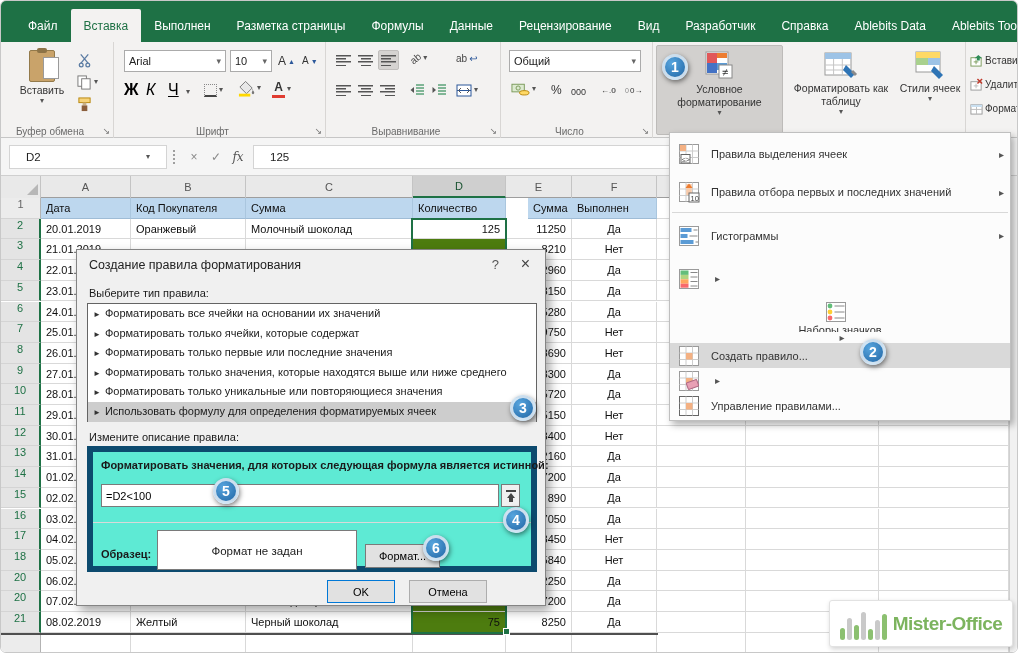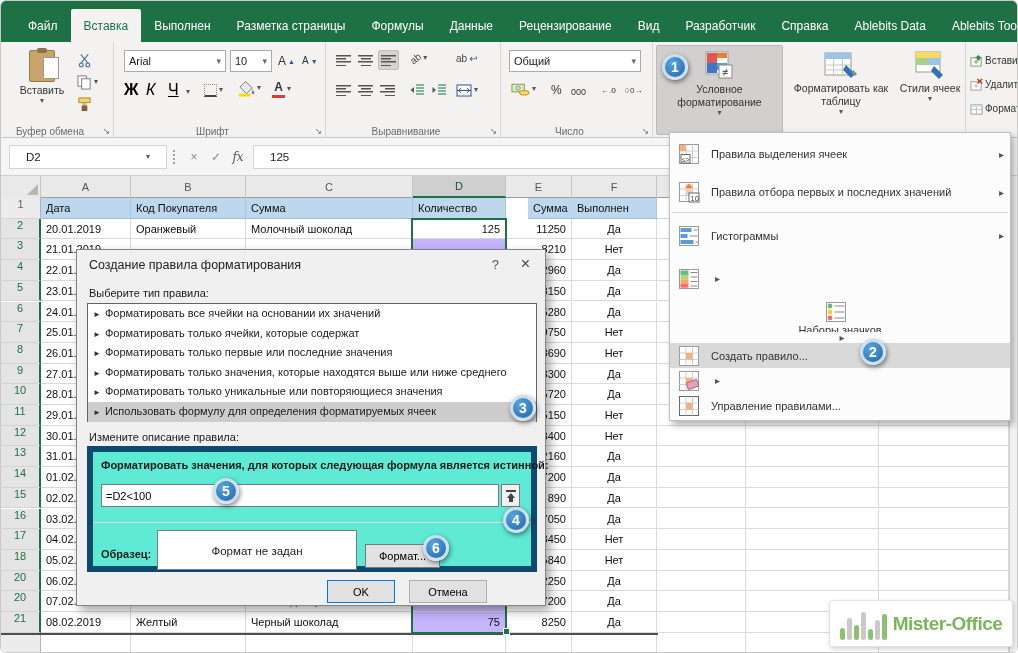--- a/index.html
+++ b/index.html
@@ -63,21 +63,21 @@
   .corner{position:absolute;left:0;top:0;width:40px;height:22px;background:#e9e9e9;border-right:1px solid #c4c4c4}
   .corner:after{content:"";position:absolute;right:2px;bottom:3px;border-left:11px solid transparent;
                 border-bottom:11px solid #b7b7b7}
   .row{position:absolute;left:0;width:1018px}
   .rowhead{position:absolute;left:0;top:0;width:40px;height:100%;background:#ececec;border-right:1px solid #b3b3b3;
            border-bottom:1px solid #d4d4d4;font-size:11px;color:#666;text-align:center}
   .rowhead.selrow{color:#1e7145;border-right:2px solid #1e7145;background:#e4e4e4}
   .cell{position:absolute;top:0;height:100%;font-size:11px;color:#101010;border-right:1px solid #d9d9d9;
         border-bottom:1px solid #d9d9d9;padding:0 5px;white-space:nowrap;overflow:hidden}
   .cell.hdr{background:#bdd7ee;border-right-color:#aac6de;border-bottom-color:#9fbcd6}
-  .cell.dsel{background:#c4b5fd}
+  .cell.dsel{background:#4d7c0f}
   .selbox{position:absolute;border:2px solid #1e7145;pointer-events:none;z-index:5}
   .fillhandle{position:absolute;width:7px;height:7px;background:#1e7145;border:1px solid #fff;z-index:6}
   .thickline{position:absolute;left:0;width:657px;height:2px;background:#4f4f4f;z-index:4}
   #scrollstrip{position:absolute;left:1008px;top:175px;width:10px;height:478px;background:#f1f1f1;
                border-left:1px solid #d0d0d0;z-index:2}
 
   
   #watermark{position:absolute;left:828px;top:599px;width:184px;height:47px;background:#fff;
              border:1px solid #e2e2e2;border-radius:3px;box-shadow:1px 2px 5px rgba(0,0,0,.18);
              display:flex;align-items:center;justify-content:center;gap:6px;z-index:20}

